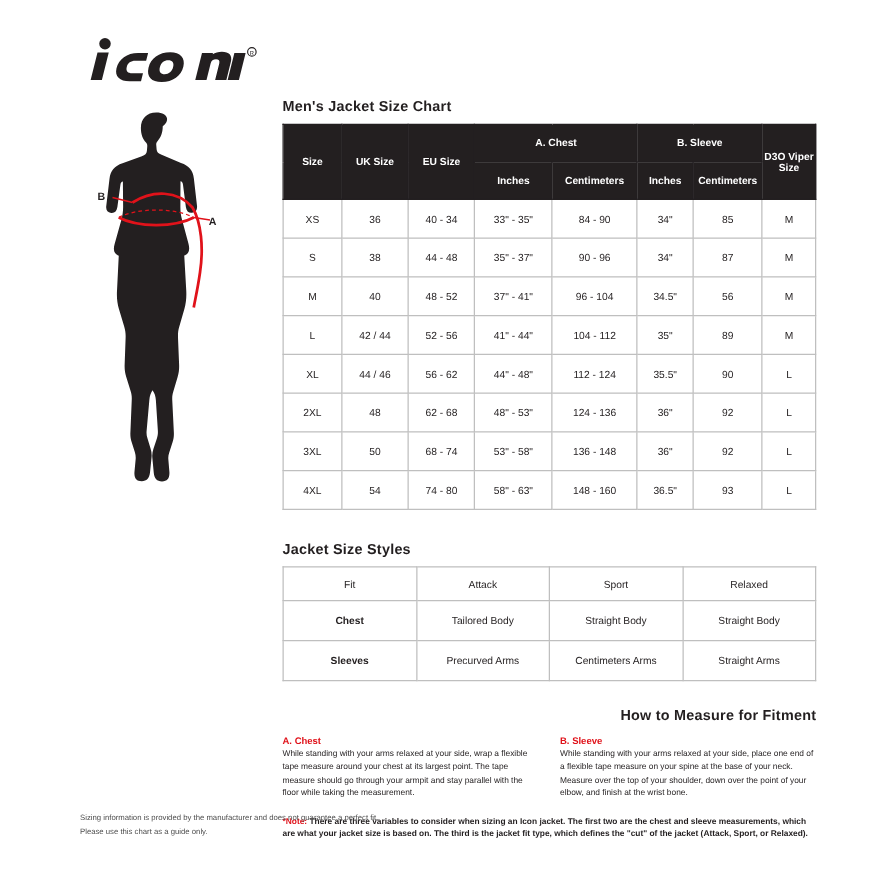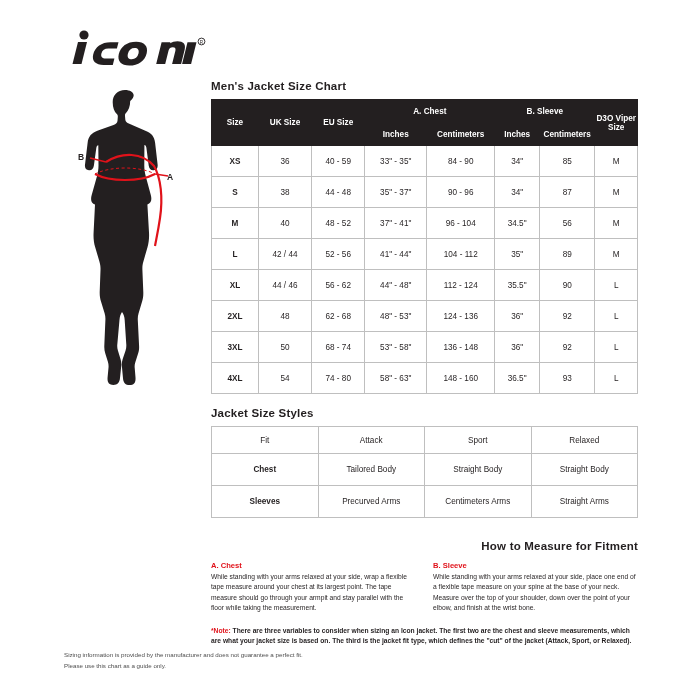--- a/index.html
+++ b/index.html
@@ -30,21 +30,21 @@
     left: 62px;
     top: 86px;
     width: 140px;
     height: 330px;
   }
   #figure-wrap svg { display: block; }
 
   
   #content {
     position: absolute;
-    left: 211px;
+    left: 226px;
     top: 80px;
     width: 427px;
   }
 
   h2.section-title {
     font-size: 11.5px;
     font-weight: bold;
     margin: 0 0 7px 0;
     letter-spacing: 0.2px;
     color: #231f20;
@@ -67,24 +67,24 @@
 
   
   #size-chart th.hdr {
     background: #231f20;
     color: #ffffff;
     font-weight: bold;
     font-size: 8.2px;
     border: 1px solid #231f20;
     height: 19px;
   }
-  #size-chart th.hdr-tall { height: 46px; }
+  #size-chart th.hdr-tall { height: 60px; }
   #size-chart th.hdr-sub { height: 19px; margin-top: 20px; }
   #size-chart td.rowlabel {
-    font-weight: bold;
+    font-weight: normal;
     height: 31px;
   }
   #size-chart td.cell { height: 31px; }
   #size-chart td.d30 { }
 
   
   #styles-table td.head {
     height: 27px;
     font-weight: normal;
   }
@@ -211,21 +211,21 @@
         <th class="hdr hdr-sub">Inches</th>
         <th class="hdr hdr-sub">Centimeters</th>
         <th class="hdr hdr-sub">Inches</th>
         <th class="hdr hdr-sub">Centimeters</th>
       </tr>
     </thead>
     <tbody>
       <tr>
         <td class="rowlabel">XS</td>
         <td class="cell">36</td>
-        <td class="cell">40 - 59</td>
+        <td class="cell">40 - 34</td>
         <td class="cell">33" - 35"</td>
         <td class="cell">84 - 90</td>
         <td class="cell">34"</td>
         <td class="cell">85</td>
         <td class="cell d30">M</td>
       </tr>
       <tr>
         <td class="rowlabel">S</td>
         <td class="cell">38</td>
         <td class="cell">44 - 48</td>
@@ -291,21 +291,21 @@
         <td class="cell">74 - 80</td>
         <td class="cell">58" - 63"</td>
         <td class="cell">148 - 160</td>
         <td class="cell">36.5"</td>
         <td class="cell">93</td>
         <td class="cell d30">L</td>
       </tr>
     </tbody>
   </table>
 
-  <h2 class="section-title" style="margin-top:13px;">Jacket Size Styles</h2>
+  <h2 class="section-title" style="margin-top:26px;">Jacket Size Styles</h2>
 
   <table id="styles-table">
     <colgroup>
       <col style="width:25%">
         <col style="width:25%">
         <col style="width:25%">
         <col style="width:25%">
     </colgroup>
     <tbody>
       <tr>

